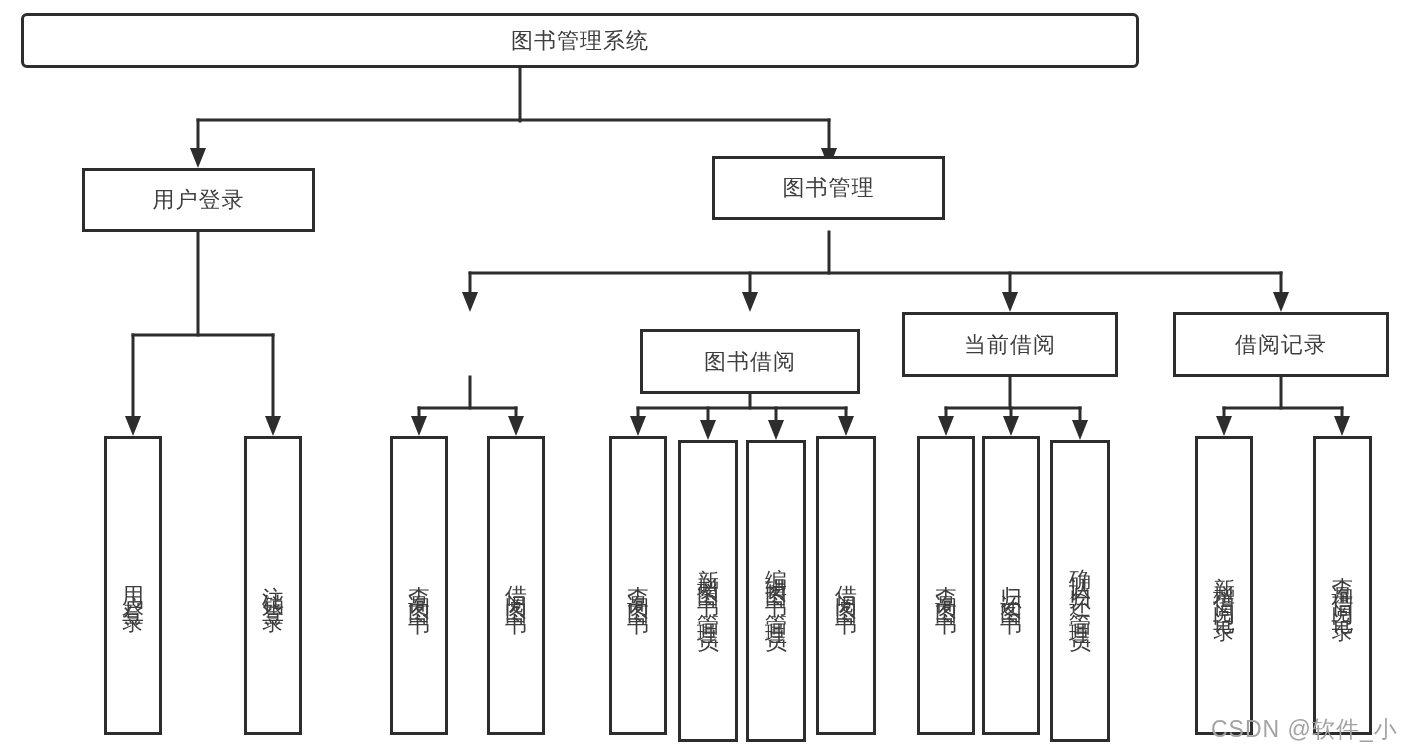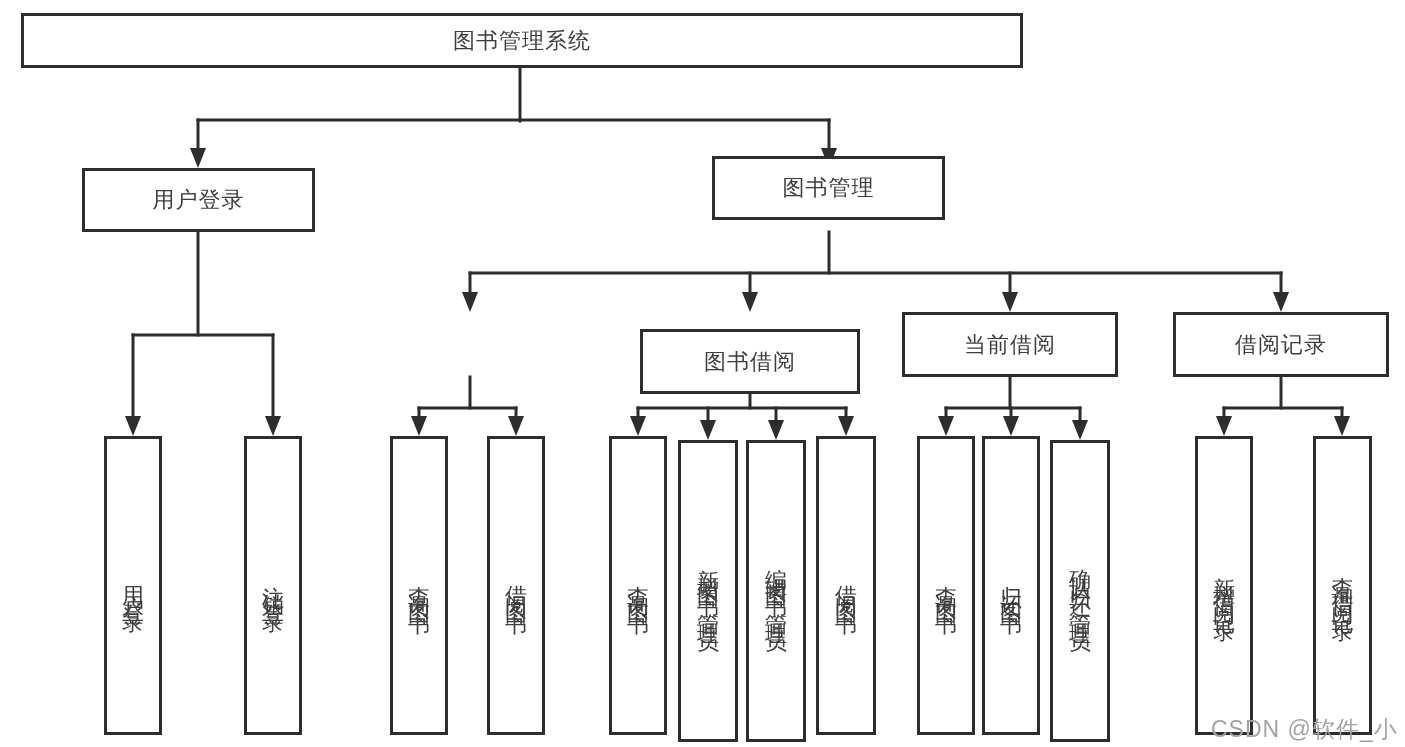--- a/index.html
+++ b/index.html
@@ -123,21 +123,21 @@
     <g>
       <line x1="1281" y1="377" x2="1281" y2="408"></line>
       <line x1="1224" y1="408" x2="1342" y2="408"></line>
       <line x1="1224" y1="408" x2="1224" y2="418"></line>
       <polygon points="1216,416 1232,416 1224,436"></polygon>
       <line x1="1342" y1="408" x2="1342" y2="418"></line>
       <polygon points="1334,416 1350,416 1342,436"></polygon>
     </g>
   </svg>
 
-  <div class="node hnode" style="left:21px;top:13px;width:1002px;height:55px;">图书管理系统</div>
+  <div class="node hnode" style="left:21px;top:13px;width:1118px;height:55px;border-radius:6px;">图书管理系统</div>
 
   <div class="node hnode" style="left:82px;top:168px;width:233px;height:64px;">用户登录</div>
   <div class="node hnode" style="left:712px;top:156px;width:233px;height:64px;">图书管理</div>
 
   <div class="node hnode" style="left:640px;top:329px;width:220px;height:65px;">图书借阅</div>
   <div class="node hnode" style="left:902px;top:312px;width:216px;height:65px;">当前借阅</div>
   <div class="node hnode" style="left:1173px;top:312px;width:216px;height:65px;">借阅记录</div>
 
   <div class="node vnode" style="left:104px;top:436px;width:58px;height:299px;">用户登录</div>
   <div class="node vnode" style="left:244px;top:436px;width:58px;height:299px;">注销登录</div>

